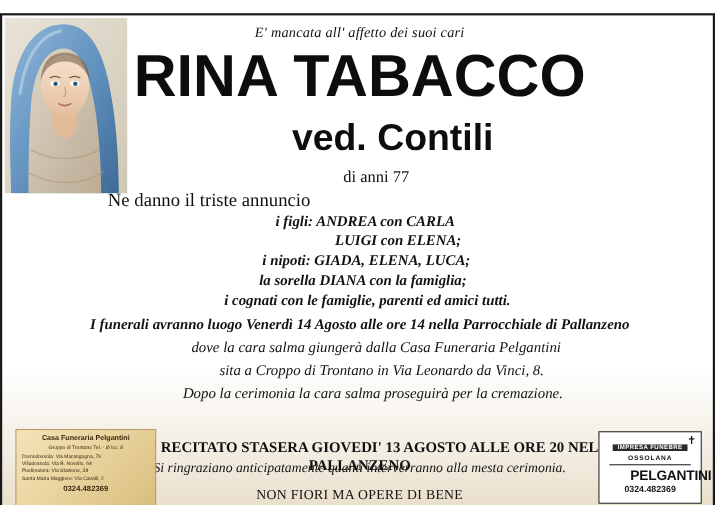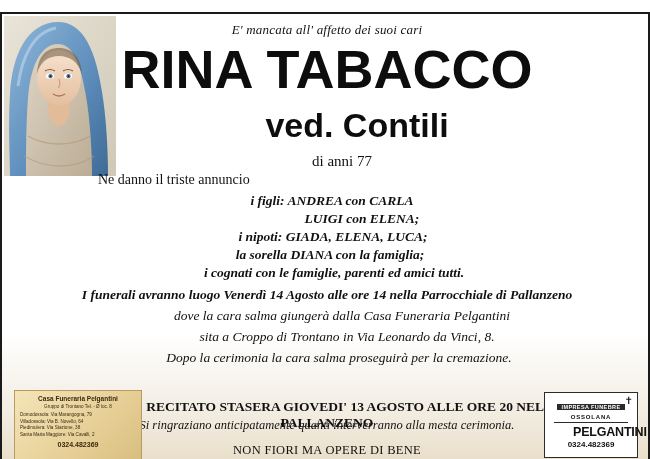--- a/index.html
+++ b/index.html
@@ -79,21 +79,21 @@
     text-align: center;
     font-size: 15px;
     color: #111;
     padding-left: 30px;
     box-sizing: border-box;
   }
   .announce {
     position: absolute;
     top: 158px;
     left: 96px;
-    font-size: 14px;
+    font-size: 17px;
     color: #111;
   }
 
   .family {
     position: absolute;
     top: 178px;
     left: 0;
     width: 650px;
     text-align: center;
     font-size: 13.5px;

